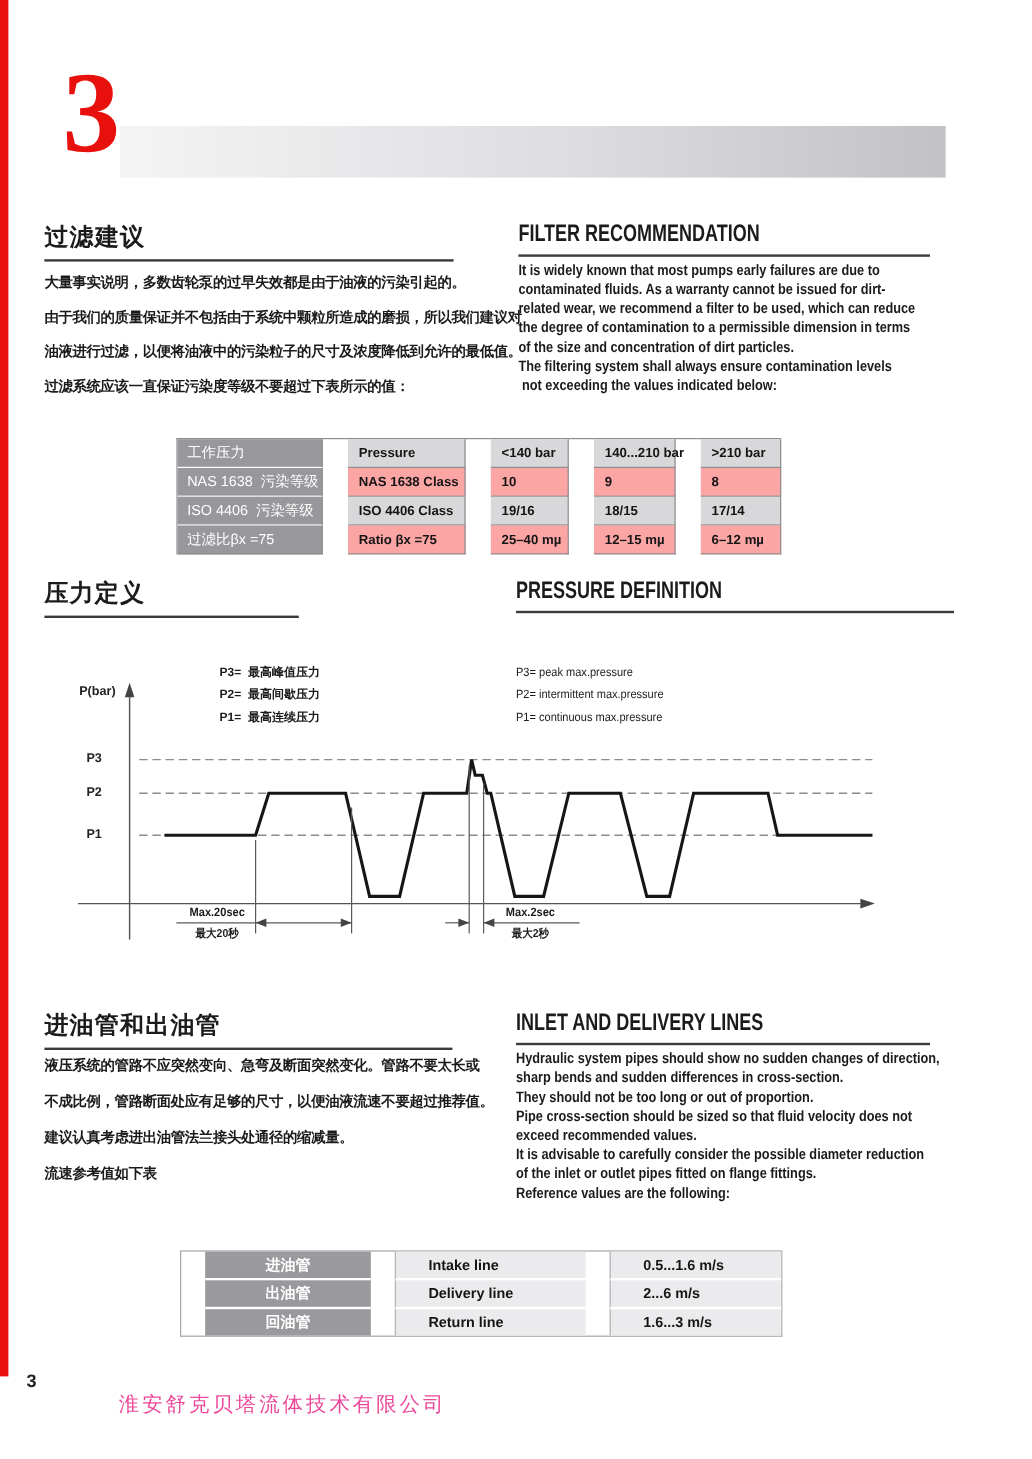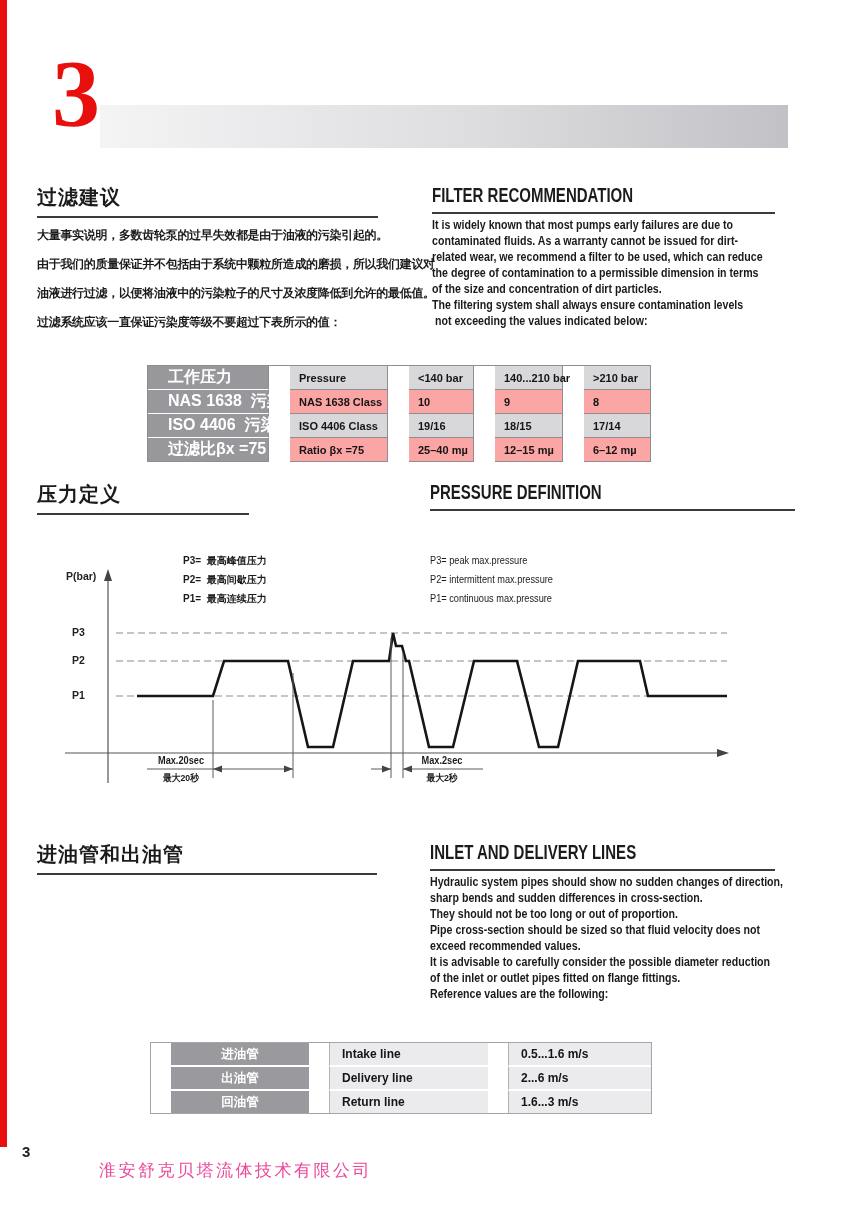--- a/index.html
+++ b/index.html
@@ -25,21 +25,21 @@
   .zh-line3{line-height:30px;}
   .en-line{white-space:pre;font-size:12.5px;font-weight:700;line-height:16px;
            transform:scaleX(0.85);transform-origin:0 50%;}
 
   
   .t1{left:147px;top:365px;width:503px;display:grid;
       grid-template-columns:121px 119px 86px 89px 88px;
       border-top:1px solid #8e8e92;border-left:1px solid #8e8e92;}
   .t1 .cell{height:23px;border-right:1px solid #8e8e92;border-bottom:1px solid #8e8e92;
             display:flex;align-items:center;white-space:pre;}
-  .t1 .hd{background:#98989c;color:#ffffff;font-size:16px;font-weight:700;padding-left:20px;}
+  .t1 .hd{background:#98989c;color:#ffffff;font-size:12px;font-weight:400;padding-left:8px;}
   .t1 .hd.sep{border-bottom:1px solid #ffffff;}
   .t1 .d{font-size:11px;font-weight:700;padding-left:9px;color:#151515;margin-left:21px;}
   .t1 .ra{background:#d8d8da;}
   .t1 .rb{background:#fca5a5;}
 
   
   .chart-lab{font-size:10.5px;font-weight:700;color:#222;white-space:pre;}
   .legend div{font-size:10px;font-weight:700;line-height:19px;white-space:pre;}
   .legend.en div{font-weight:400;transform:scaleX(0.92);transform-origin:0 50%;}
   .dim-lab{font-size:10px;font-weight:700;text-align:center;transform:scaleX(0.92);white-space:nowrap;}
@@ -50,21 +50,21 @@
   svg .wave{stroke:#161616;stroke-width:2.6;fill:none;stroke-linejoin:miter;}
   svg .guide{stroke:#5a5a5a;stroke-width:1;fill:none;}
 
   
   .t2{left:150px;top:1042px;width:500px;display:grid;
       grid-template-columns:158px 179px 163px;
       border:1px solid #a5a5a8;}
   .t2 .cell{height:22px;border-bottom:2px solid #ffffff;display:flex;align-items:center;margin-left:20px;}
   .t2 .last{border-bottom:none;text-align:right;}
   .t2 .hd{background:#9a9a9e;color:#ffffff;font-size:12.5px;font-weight:700;justify-content:center;}
-  .t2 .d{background:#ebebed;font-size:12px;font-weight:700;padding-left:12px;
+  .t2 .d{background:#ebebed;font-size:12px;font-weight:700;padding-left:27px;
          border-left:1px solid #b3b3b6;color:#151515;}
 
   
   .footer-num{font-size:15px;font-weight:700;color:#222;}
   .footer-company{font-family:"Liberation Serif","DejaVu Serif",serif;font-size:17px;
                   letter-spacing:2.5px;color:#ec4899;white-space:nowrap;}
 </style>
 </head>
 <body>
 
@@ -172,20 +172,26 @@
     <polygon points="403,769 412,765.5 412,772.5" fill="#444"></polygon>
   </svg>
 
   <div class="abs dim-lab" style="left:145px;top:755px;width:72px">Max.20sec</div>
   <div class="abs dim-lab zh" style="left:145px;top:772px;width:72px">最大20秒</div>
   <div class="abs dim-lab" style="left:405px;top:755px;width:74px">Max.2sec</div>
   <div class="abs dim-lab zh" style="left:405px;top:772px;width:74px">最大2秒</div>
 
   <div class="abs title-wrap" style="left:37px;top:841px;width:340px">
     <span class="zh-title">进油管和出油管</span>
+  </div>
+  <div class="abs" style="left:37px;top:873px">
+    <div class="zh-line zh-line3">液压系统的管路不应突然变向、急弯及断面突然变化。管路不要太长或</div>
+    <div class="zh-line zh-line3">不成比例，管路断面处应有足够的尺寸，以便油液流速不要超过推荐值。</div>
+    <div class="zh-line zh-line3">建议认真考虑进出油管法兰接头处通径的缩减量。</div>
+    <div class="zh-line zh-line3">流速参考值如下表</div>
   </div>
 
   <div class="abs title-wrap" style="left:430px;top:841px;width:345px">
     <span class="en-title">INLET AND DELIVERY LINES</span>
   </div>
   <div class="abs" style="left:430px;top:874px">
     <div class="en-line">Hydraulic system pipes should show no sudden changes of direction,</div>
     <div class="en-line">sharp bends and sudden differences in cross-section.</div>
     <div class="en-line">They should not be too long or out of proportion.</div>
     <div class="en-line">Pipe cross-section should be sized so that fluid velocity does not</div>

